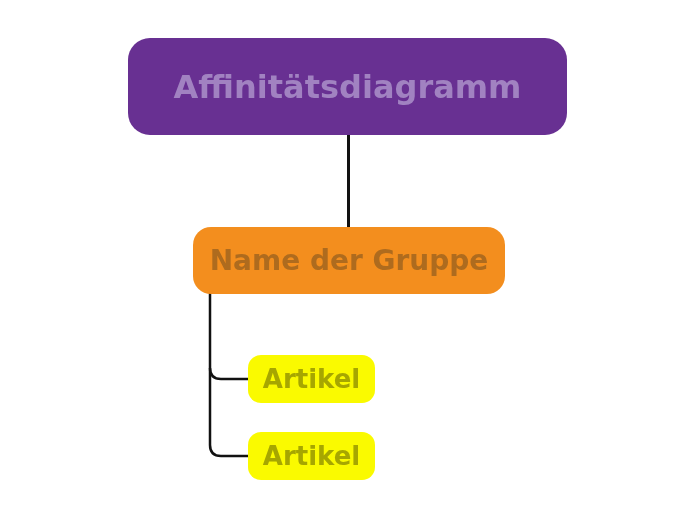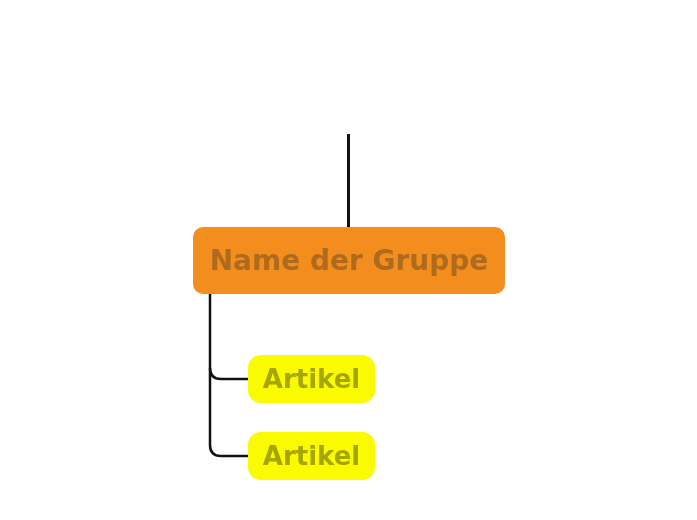--- a/index.html
+++ b/index.html
@@ -31,21 +31,21 @@
   }
   .node-root {
     left: 128px; top: 38px;
     width: 439px; height: 97px;
     border-radius: 22px;
     font-size: 32px;
   }
   .node-group {
     left: 193px; top: 227px;
     width: 312px; height: 67px;
-    border-radius: 10px;
+    border-radius: 18px;
     font-size: 28px;
     text-align: right;
   }
   .node-article-1 {
     left: 248px; top: 355px;
     width: 127px; height: 48px;
     border-radius: 13px;
     font-size: 26px;
   }
   .node-article-2 {
@@ -59,20 +59,23 @@
 <body>
 
 <div class="canvas" style="background-color: rgb(255, 255, 255);">
 
   <svg class="connectors" viewBox="0 0 697 520" xmlns="http://www.w3.org/2000/svg">
     <path d="M 348.5 134 L 348.5 228" stroke-width="3" style="stroke: rgb(17, 17, 17);"></path>
     <path d="M 210 293 L 210 445 Q 210 456 221 456 L 248 456" stroke-width="2.5" style="stroke: rgb(17, 17, 17);"></path>
     <path d="M 210 368 Q 210 379 221 379 L 248 379" stroke-width="2.5" style="stroke: rgb(17, 17, 17);"></path>
   </svg>
 
+  <div class="node node-root" style="background-color: rgb(104, 48, 146);">
+    <span style="color: rgb(161, 130, 193);">Affinitätsdiagramm</span>
+  </div>
 
   <div class="node node-group" style="background-color: rgb(243, 142, 30);">
     <span style="color: rgb(174, 107, 30);">Name der Gruppe</span>
   </div>
 
   <div class="node node-article-1" style="background-color: rgb(250, 250, 0);">
     <span style="color: rgb(166, 166, 0);">Artikel</span>
   </div>
 
   <div class="node node-article-2" style="background-color: rgb(250, 250, 0);">

